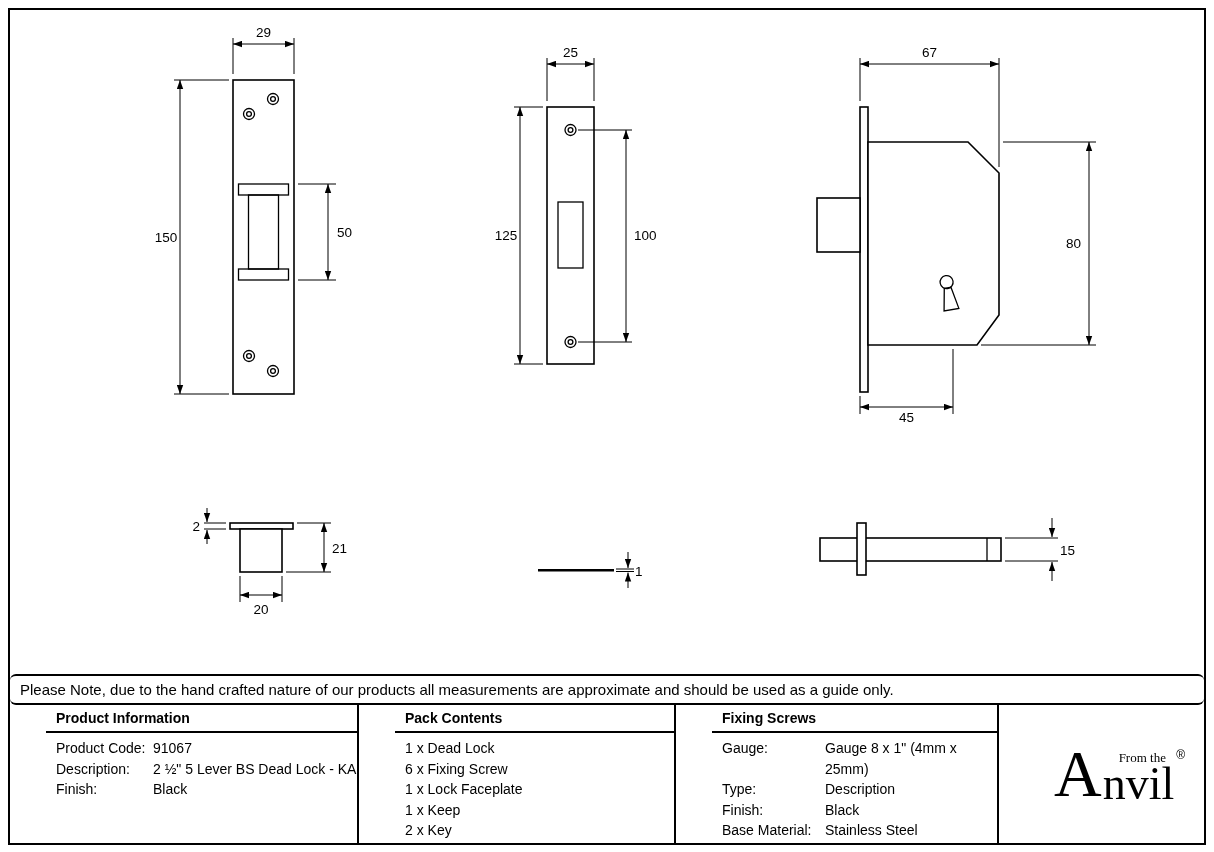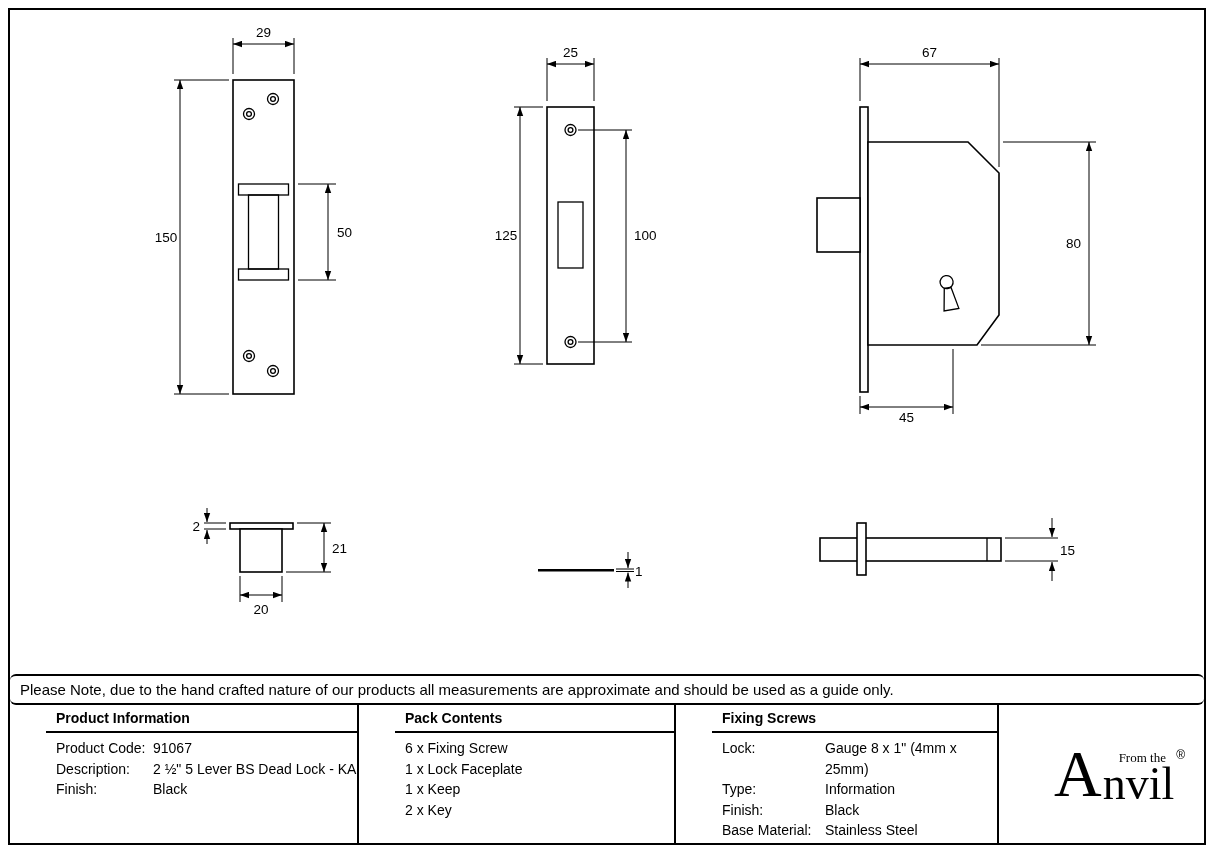--- a/index.html
+++ b/index.html
@@ -196,37 +196,38 @@
         <div class="kv-row">
           <span class="kv-label">Finish:</span>
           <span class="kv-value">Black</span>
         </div>
       </div>
     </div>
 
     <div class="col">
       <div class="col-header">Pack Contents</div>
       <div class="col-body">
+        <div class="pc-item">1 x Dead Lock</div>
         <div class="pc-item">6 x Fixing Screw</div>
         <div class="pc-item">1 x Lock Faceplate</div>
         <div class="pc-item">1 x Keep</div>
         <div class="pc-item">2 x Key</div>
       </div>
     </div>
 
     <div class="col fs">
       <div class="col-header">Fixing Screws</div>
       <div class="col-body">
         <div class="kv-row">
-          <span class="kv-label">Lock:</span>
+          <span class="kv-label">Gauge:</span>
           <span class="kv-value">Gauge 8 x 1" (4mm x 25mm)</span>
         </div>
         <div class="kv-row">
           <span class="kv-label">Type:</span>
-          <span class="kv-value">Information</span>
+          <span class="kv-value">Description</span>
         </div>
         <div class="kv-row">
           <span class="kv-label">Finish:</span>
           <span class="kv-value">Black</span>
         </div>
         <div class="kv-row">
           <span class="kv-label">Base Material:</span>
           <span class="kv-value">Stainless Steel</span>
         </div>
       </div>

